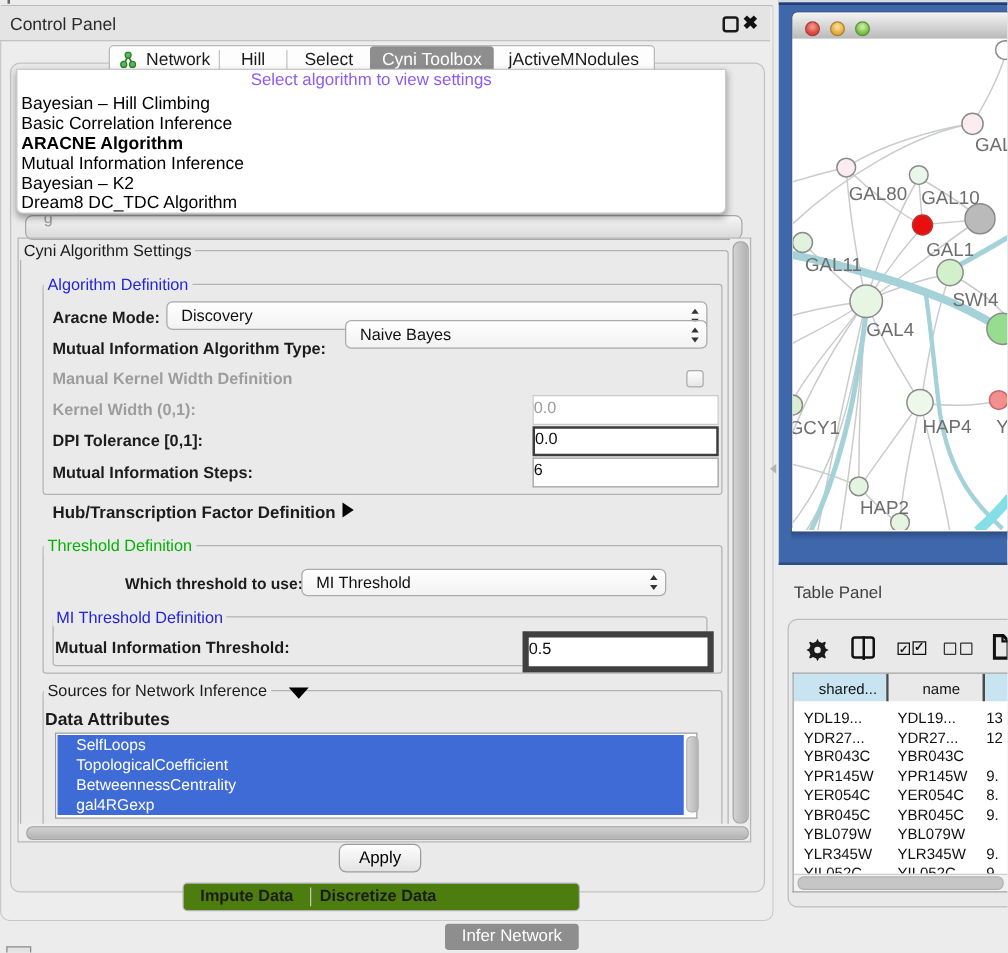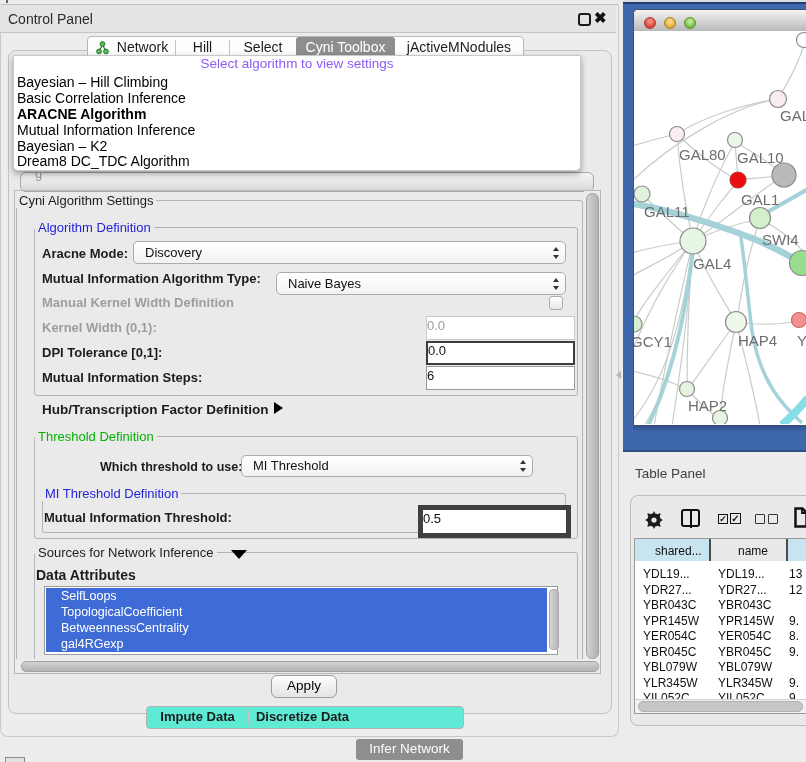--- a/index.html
+++ b/index.html
@@ -74,21 +74,21 @@
 
   <div class="grp" style="left:20px;top:37px;width:542px;height:167px;"></div>
   <div class="gtitle" style="left:21px;top:30px;color:#2424d8;">Algorithm Definition</div>
 
   <div class="lbl" style="left:28px;top:56px;">Aracne Mode:</div>
   <div class="combo" style="left:119px;top:51px;width:431px;height:21px;">
     <span class="ctext">Discovery</span>
       <span class="arrows"></span>
     </div>
   <div class="lbl" style="left:28px;top:81px;">Mutual Information Algorithm Type:</div>
-  <div class="combo" style="left:262px;top:82px;width:288px;height:21px;">
+  <div class="combo" style="left:262px;top:66px;width:288px;height:21px;">
     <span class="ctext">Naive Bayes</span>
       <span class="arrows"></span>
     </div>
   <div class="dlbl" style="left:28px;top:105px;">Manual Kernel Width Definition</div>
   <div class="abs" style="left:535px;top:106px;width:12px;height:12px;border:1px solid #ababab;
   border-radius:3px;background:linear-gradient(#ffffff,#e6e6e6);"></div>
   <div class="dlbl" style="left:28px;top:130px;">Kernel Width (0,1):</div>
   <div class="inp" style="left:412px;top:126px;width:142px;height:21px;border:1px solid #c9c9c9;
   color:#9d9d9d;padding:1px 5px 0 0;">0.0</div>
   <div class="lbl" style="left:28px;top:155px;">DPI Tolerance [0,1]:</div>
@@ -137,21 +137,21 @@
 background:linear-gradient(to right,#d2d2d2,#b2b2b2);border:1px solid #a2a2a2;"></div>
 
 <div class="abs" style="left:15px;top:659px;width:584px;height:13px;background:#ededed;"></div>
 <div class="abs" style="left:21px;top:660.5px;width:576px;height:9px;border-radius:5px;
 background:linear-gradient(#d2d2d2,#b2b2b2);border:1px solid #a2a2a2;"></div>
 
 <div class="abs" style="left:271px;top:675px;width:64px;height:21px;border:1px solid #9b9b9b;
 border-radius:6px;background:linear-gradient(#fefefe,#e3e3e3);text-align:center;
 font-size:13.5px;color:#000;line-height:20px;">Apply</div>
 
-<div class="abs" style="left:146px;top:706px;width:316px;height:21px;background:#5eead4;
+<div class="abs" style="left:146px;top:706px;width:316px;height:21px;background:#4d7c0f;
 border:1px solid #b3b3b3;border-radius:4px;">
  <div class="seg" style="left:0;width:101px;line-height:20px;font-weight:bold;font-size:13px;">Impute Data</div>
  <div class="abs" style="left:101px;top:3px;width:1px;height:15px;background:#c4c4c4;"></div>
  <div class="seg" style="left:102px;width:107px;line-height:20px;font-weight:bold;font-size:13px;">Discretize Data</div>
  <div class="seg segsel" style="left:209px;width:107px;line-height:20px;font-size:13.5px;margin-top:32px;">Infer Network</div>
 </div>
 
 <div class="abs" style="left:5px;top:757px;width:18px;height:10px;border:1.5px solid #8a8a8a;background:#e2e2e2;"></div>
 
 <div class="abs" style="left:616px;top:371px;width:0;height:0;border-top:4px solid transparent;

